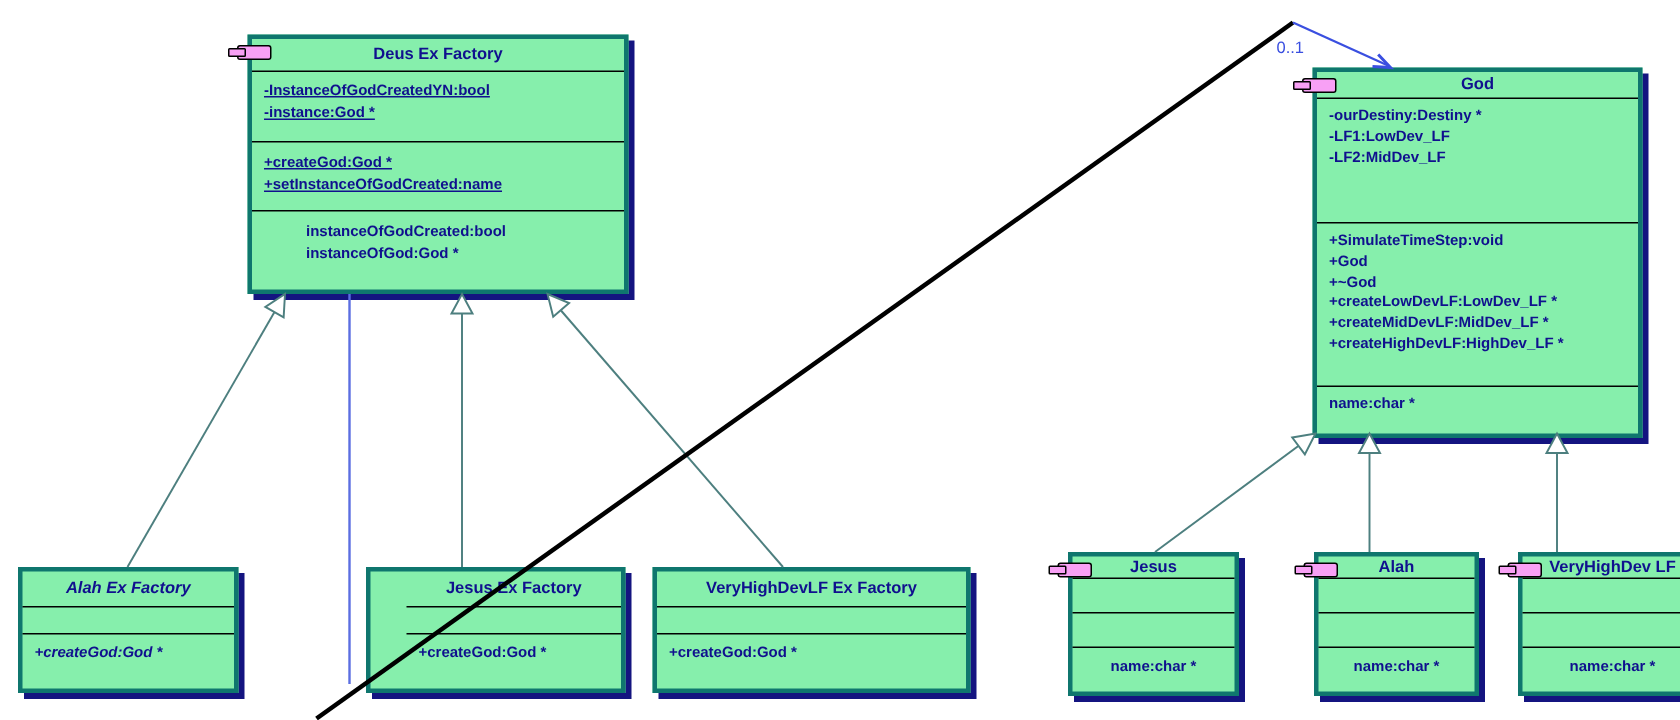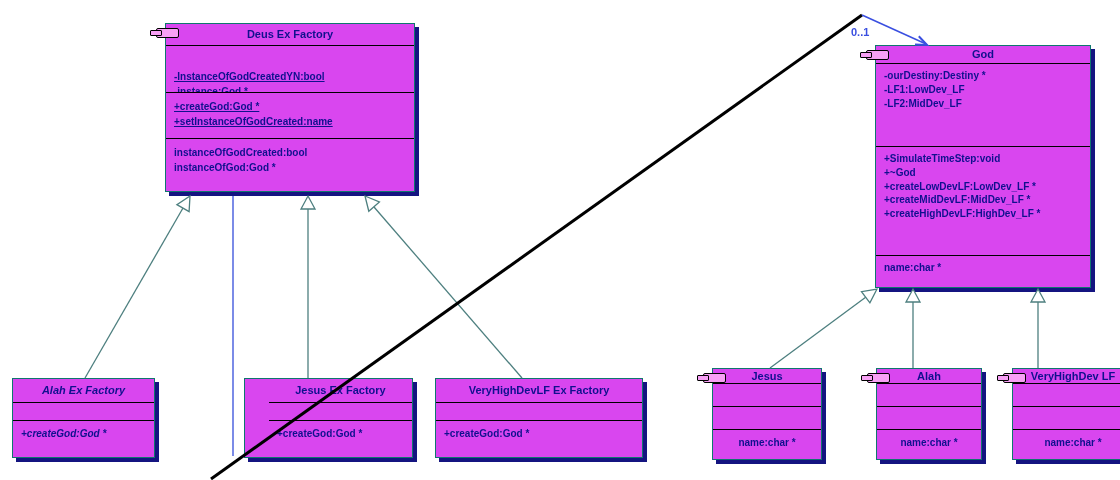--- a/index.html
+++ b/index.html
@@ -1,35 +1,35 @@
 <!DOCTYPE html>
 <html><head>
 <meta charset="utf-8">
 <style>
   html,body{margin:0;padding:0;background:#fff;}
   #canvas{position:relative;width:1120px;height:480px;background:#ffffff;overflow:hidden;
           font-family:"Liberation Sans",sans-serif;}
   
-  .ubox{position:absolute;background:#d946ef;border:1px solid #0f766e;
+  .ubox{position:absolute;background:#86efac;border:3px solid #0f766e;
         box-shadow:4px 4px 0 0 #141480;z-index:2;}
   .ubox .title{font-weight:bold;font-size:11px;color:#10108E;text-align:center;
                white-space:nowrap;overflow:hidden;}
   .sec{border-top:1px solid #000;box-sizing:border-box;overflow:hidden;}
   .m{font-size:10px;font-weight:bold;color:#10108E;padding-left:8px;white-space:nowrap;}
   .m.static{text-decoration:underline;}
   .icon{position:absolute;left:-10px;top:4px;width:21px;height:8px;background:#F8A0F5;
         border:1px solid #000;border-radius:2px;z-index:3;}
   .icon:before{content:"";position:absolute;left:-7px;top:1px;width:10px;height:4px;
         background:#F8A0F5;border:1px solid #000;border-radius:1px;}
   
   .deus{left:165px;top:23px;width:248px;height:167px;}
   .deus .title{height:21px;line-height:21px;}
-  .deus .s1{height:47px;padding-top:23px;}  .deus .s1 .m{line-height:15px;}
+  .deus .s1{height:47px;padding-top:5px;}  .deus .s1 .m{line-height:15px;}
   .deus .s2{height:46px;padding-top:6px;}  .deus .s2 .m{line-height:15px;}
-  .deus .s3{height:50px;padding-top:6px;}  .deus .s3 .m{line-height:15px;}
+  .deus .s3{height:50px;padding-top:6px;padding-left:28px;}  .deus .s3 .m{line-height:15px;}
   
   .god{left:875px;top:45px;width:214px;height:241px;}
   .god .title{height:17px;line-height:17px;}
   .god .s1{height:83px;padding-top:5px;}   .god .s1 .m{line-height:13.8px;}
   .god .s2{height:109px;padding-top:5px;}  .god .s2 .m{line-height:13.8px;}
   .god .s3{height:29px;padding-top:5px;}   .god .s3 .m{line-height:13px;}
   
   .fac{top:378px;height:78px;}
   .fac .title{height:23px;line-height:23px;}
   .fac .s1{height:18px;}
@@ -37,21 +37,21 @@
   .alahf{left:12px;width:141px;font-style:italic;} .jesusf{left:244px;width:143px;padding-left:24px;} .vhdf{left:435px;width:206px;}
   
   .sub{top:368px;height:90px;}
   .sub .title{height:14px;line-height:15px;}
   .sub .s1{height:23px;} .sub .s2{height:23px;}
   .sub .s3{height:27px;padding-top:6px;}
   .sub .s3 .m{padding-left:0;text-align:center;line-height:14px;}
   .jesus{left:712px;width:108px;} .alah{left:852px;width:104px;margin-left:24px;} .vhd{left:988px;width:120px;margin-left:24px;}
   
   #wires{position:absolute;left:0;top:0;width:1120px;height:480px;z-index:5;pointer-events:none;}
-  .mult{position:absolute;left:851px;top:26px;font-size:11px;font-weight:bold;
+  .mult{position:absolute;left:851px;top:26px;font-size:11px;font-weight:normal;
         color:#3A4FE0;z-index:6;}
 </style>
 </head>
 <body>
 
 <div id="canvas">
 
   <div class="ubox deus">
     <div class="icon"></div>
     <div class="title">Deus Ex Factory</div>
@@ -72,20 +72,21 @@
   <div class="ubox god">
     <div class="icon"></div>
     <div class="title">God</div>
     <div class="sec s1">
       <div class="m">-ourDestiny:Destiny *</div>
       <div class="m">-LF1:LowDev_LF</div>
       <div class="m">-LF2:MidDev_LF</div>
     </div>
     <div class="sec s2">
       <div class="m">+SimulateTimeStep:void</div>
+      <div class="m">+God</div>
       <div class="m">+~God</div>
       <div class="m">+createLowDevLF:LowDev_LF *</div>
       <div class="m">+createMidDevLF:MidDev_LF *</div>
       <div class="m">+createHighDevLF:HighDev_LF *</div>
     </div>
     <div class="sec s3">
       <div class="m">name:char *</div>
     </div>
   </div>
 

